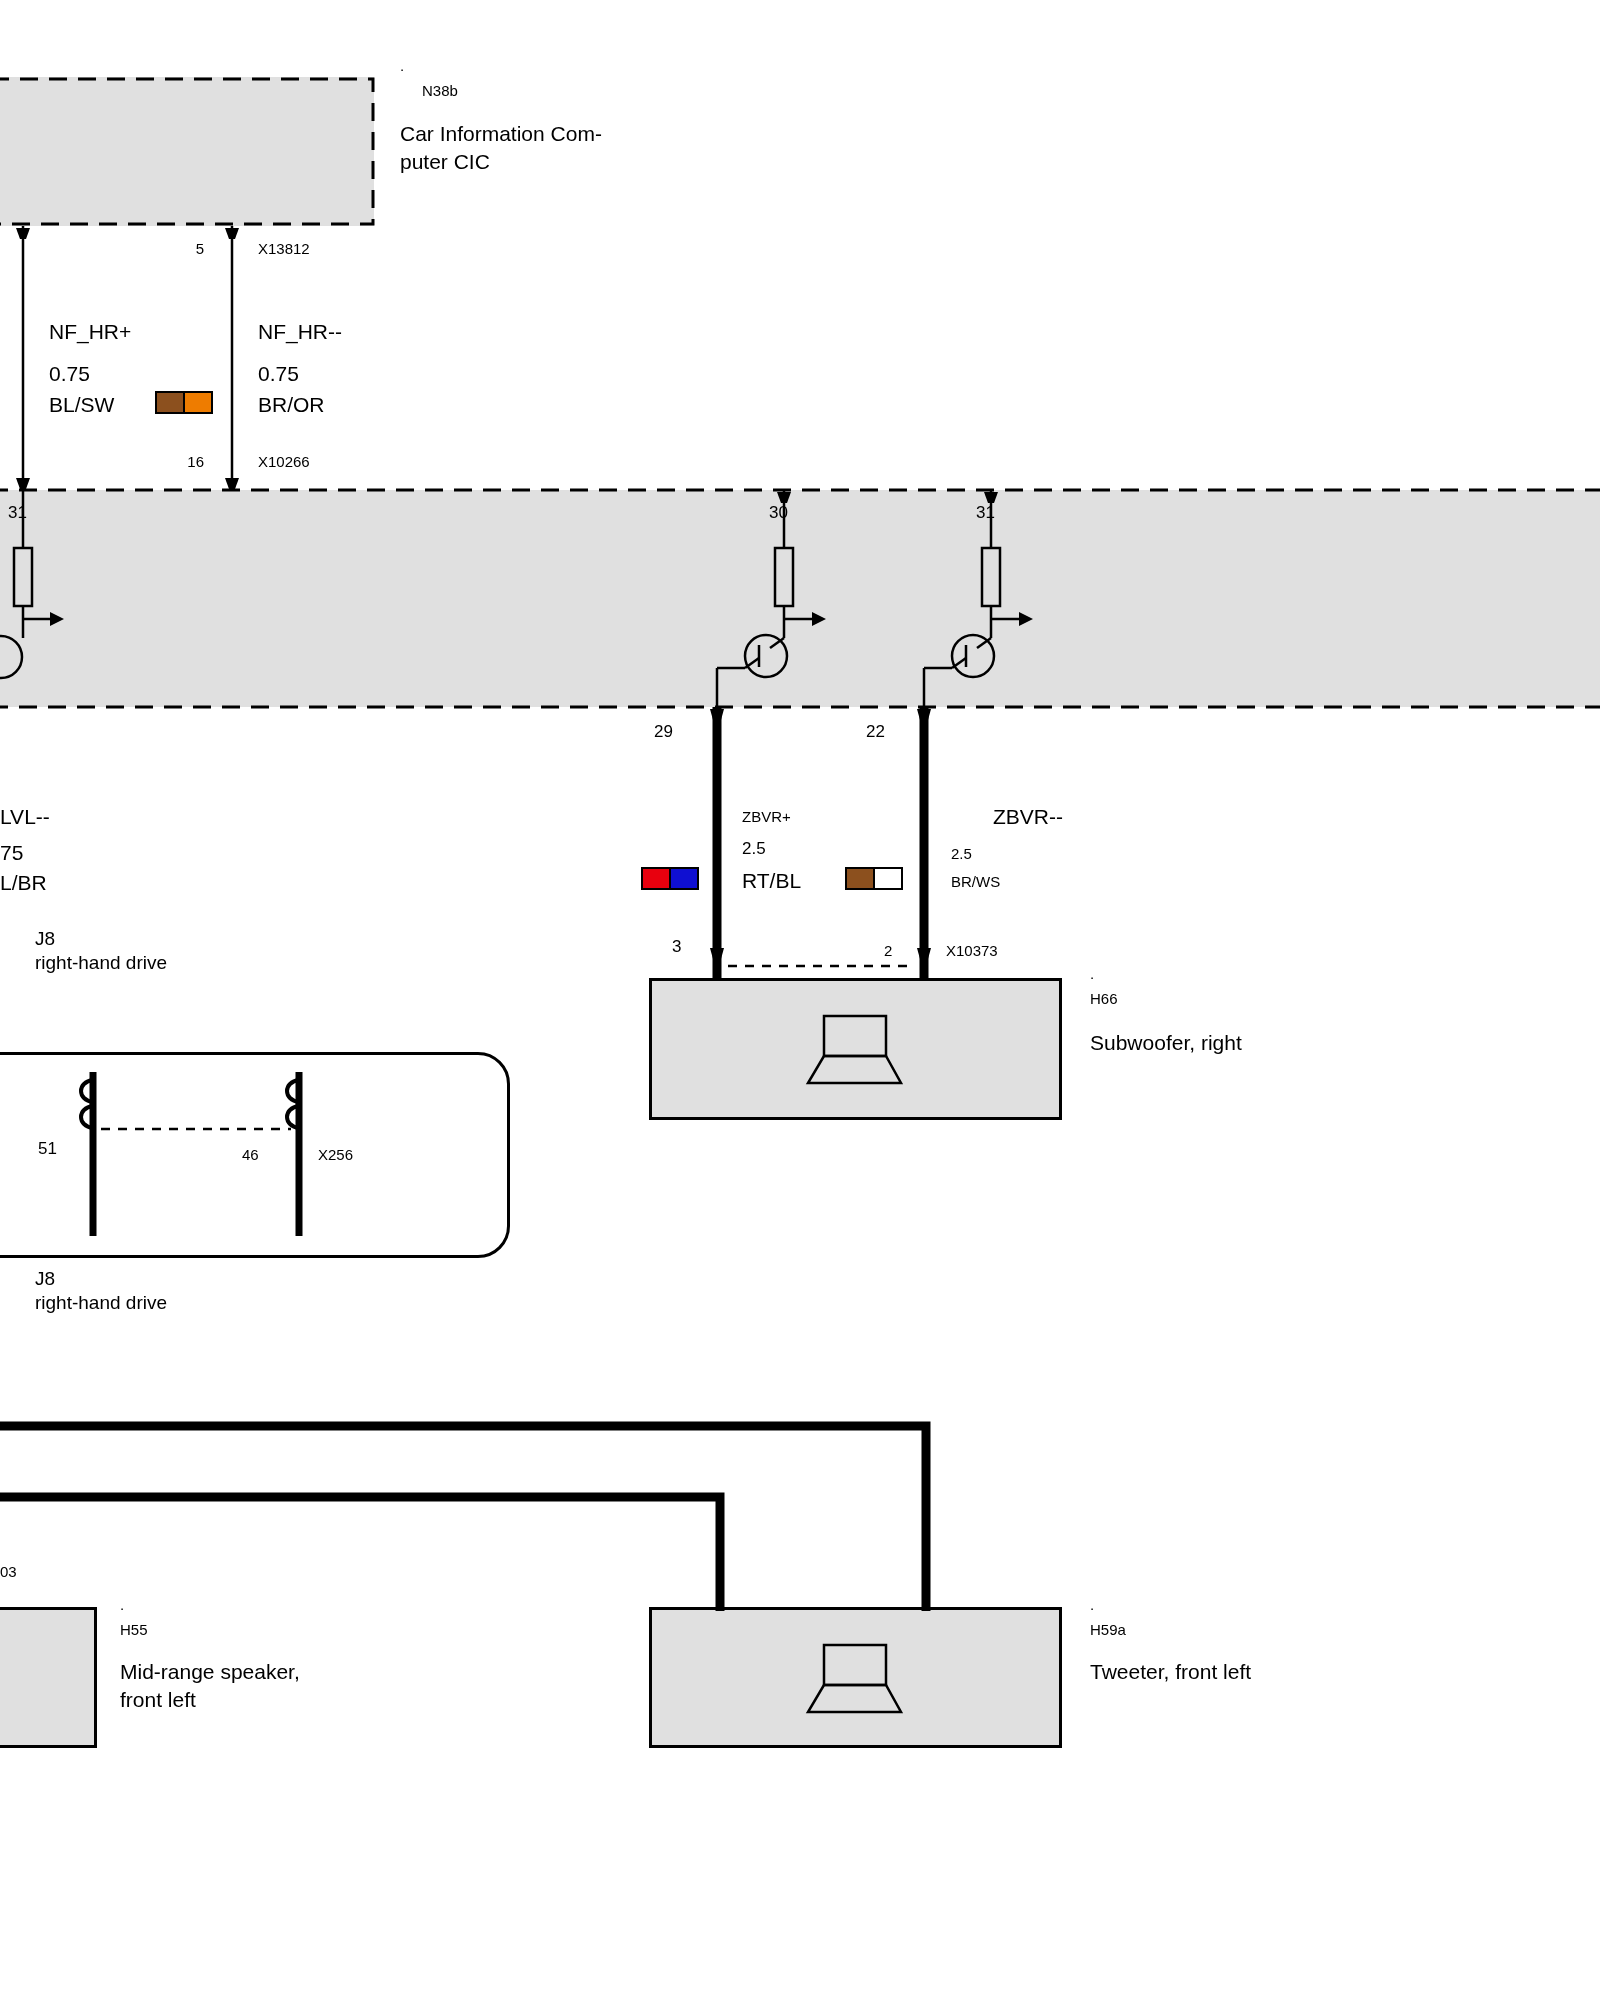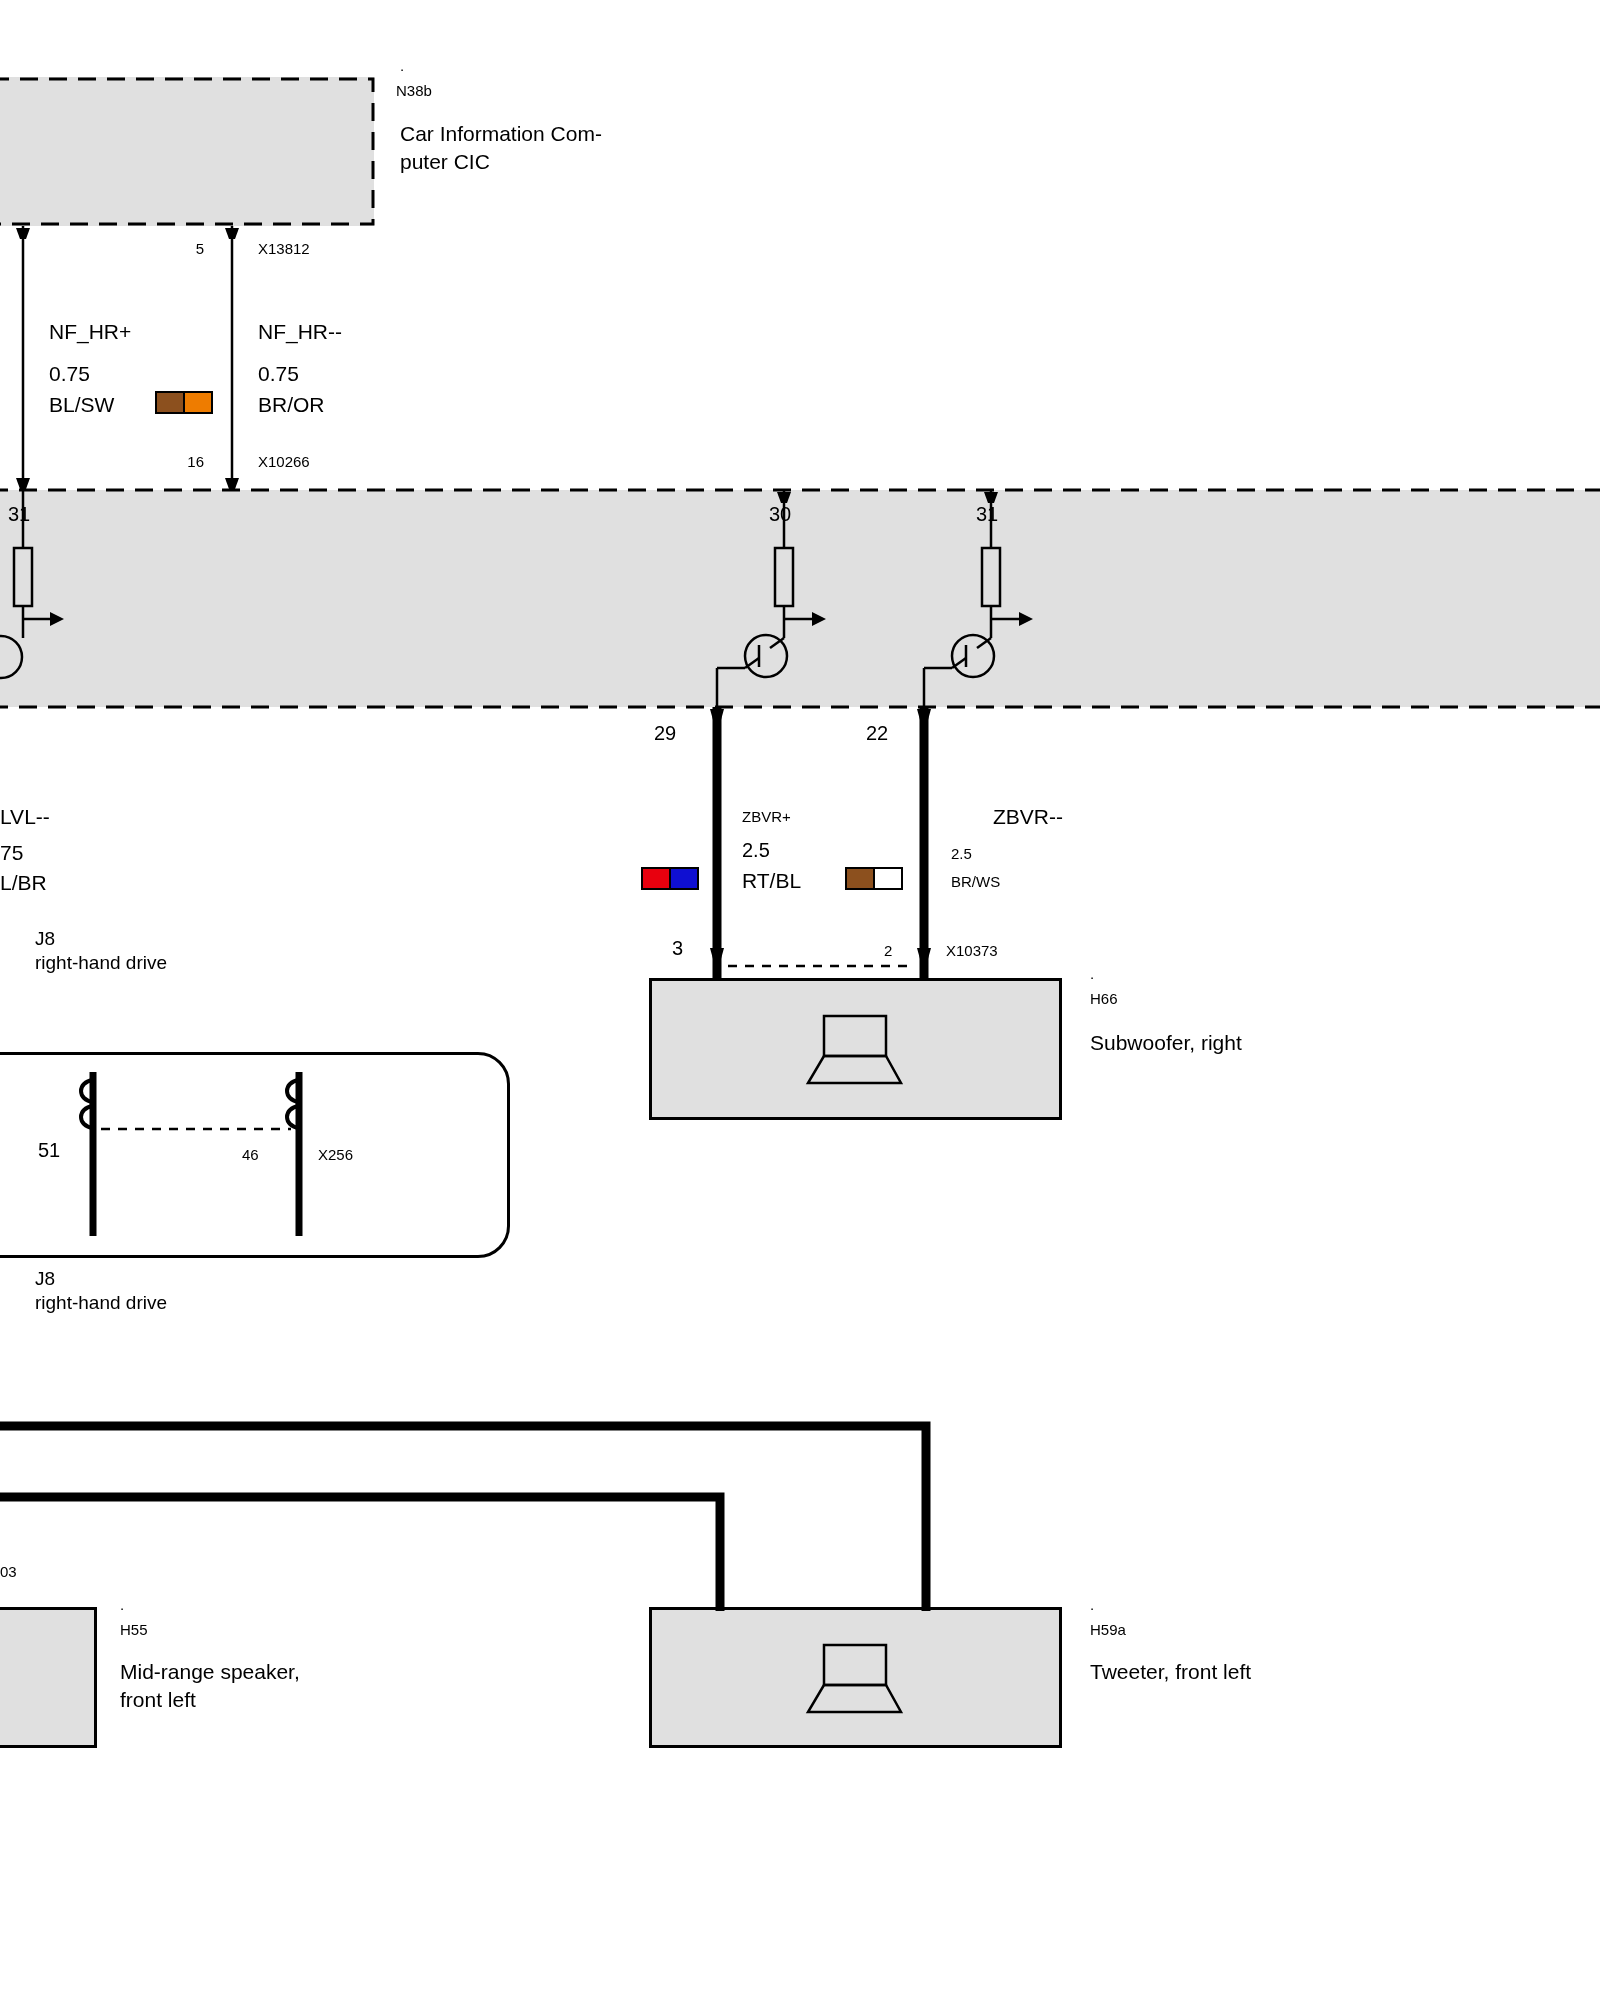--- a/index.html
+++ b/index.html
@@ -2,21 +2,21 @@
 <html><head>
 <meta charset="utf-8">
 <style>
   * { margin:0; padding:0; box-sizing:border-box; }
   html,body { background:#fff; }
   body { font-family:"Liberation Sans", sans-serif; color:#000; }
   .canvas { position:relative; width:1600px; height:2000px; background:#fff; overflow:hidden; }
   .abs { position:absolute; white-space:nowrap; line-height:1.15; }
   .t15 { font-size:15px; }
   .t19 { font-size:19px; }
-  .t20 { font-size:20px; }
+  .t20 { font-size:17px; }
   .t21 { font-size:21px; }
   .right { text-align:right; }
   .grayfill { position:absolute; }
   .speaker-box { position:absolute; border:3px solid #000; }
   .rounded-box { position:absolute; border:3px solid #000; border-radius:32px; background:transparent; }
   svg.overlay { position:absolute; left:0; top:0; pointer-events:none; }
   .swatch { position:absolute; display:flex; width:58px; height:23px; border:2px solid #000; }
   .swatch > span { flex:1; display:block; }
   .swatch > span:first-child { border-right:2px solid #000; }
 </style>
@@ -123,21 +123,21 @@
       <polygon points="777,492 791,492 787,503 781,503"></polygon>
       <polygon points="984,492 998,492 994,503 988,503"></polygon>
       <polygon points="710,709 724,709 721,720 713,720"></polygon>
       <polygon points="917,709 931,709 928,720 920,720"></polygon>
       <polygon points="710,948 724,948 721,959 713,959"></polygon>
       <polygon points="917,948 931,948 928,959 920,959"></polygon>
     </g>
   </svg>
 
   <div class="abs t15" style="left:400px;top:57px">.</div>
-  <div class="abs t15" style="left:396px;top:82px">N38b</div>
+  <div class="abs t15" style="left:422px;top:82px">N38b</div>
   <div class="abs t21" style="left:400px;top:122px">Car Information Com-</div>
   <div class="abs t21" style="left:400px;top:150px">puter CIC</div>
   <div class="abs t15 right" style="left:152px;top:240px;width:52px">5</div>
   <div class="abs t15" style="left:258px;top:240px">X13812</div>
   <div class="abs t15 right" style="left:152px;top:453px;width:52px">16</div>
   <div class="abs t15" style="left:258px;top:453px">X10266</div>
 
   <div class="abs t21" style="left:49px;top:320px">NF_HR+</div>
   <div class="abs t21" style="left:49px;top:362px">0.75</div>
   <div class="abs t21" style="left:49px;top:393px">BL/SW</div>

